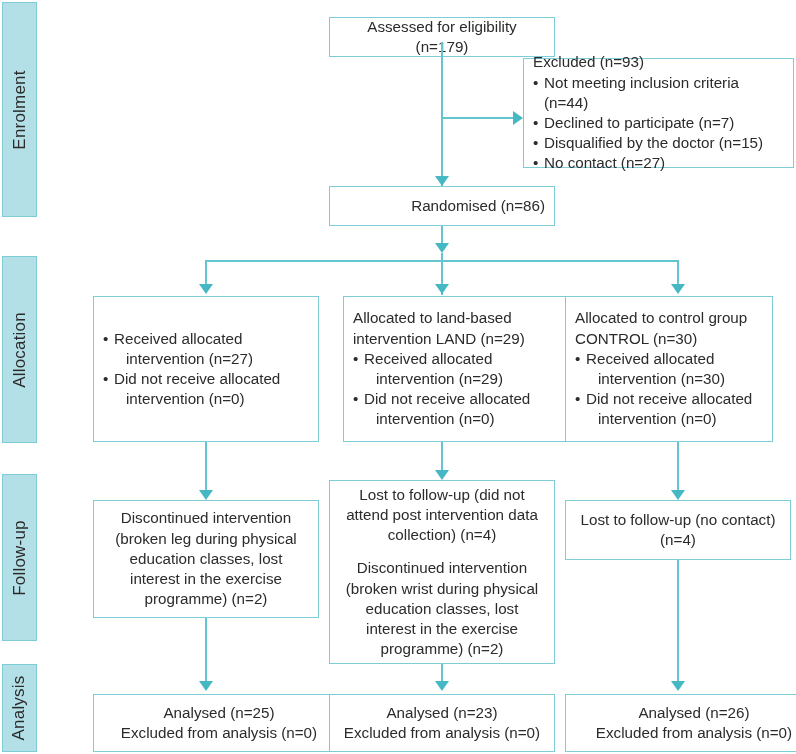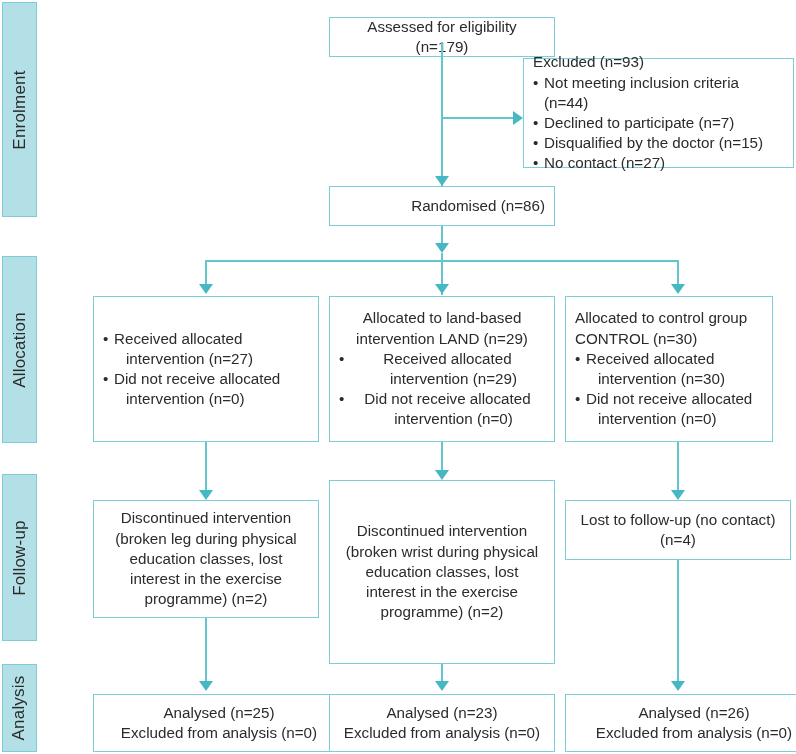--- a/index.html
+++ b/index.html
@@ -158,21 +158,21 @@
         <span class="cont">intervention (n=27)</span>
       </li>
       <li>
         <span class="bullet">•</span>
         <span class="txt">Did not receive allocated</span>
         <span class="cont">intervention (n=0)</span>
       </li>
     </ul>
   </div>
 
-  <div class="box left" style="left:329px; top:296px; width:226px; height:146px;text-align:center;">
+  <div class="box left" style="left:343px; top:296px; width:226px; height:146px;">
     <div>Allocated to land-based intervention LAND (n=29)</div>
     <ul class="blist">
       <li>
         <span class="bullet">•</span>
         <span class="txt">Received allocated</span>
         <span class="cont">intervention (n=29)</span>
       </li>
       <li>
         <span class="bullet">•</span>
         <span class="txt">Did not receive allocated</span>
@@ -204,20 +204,21 @@
   <div class="arrow-down" style="left:435px; top:470px;"></div>
 
   <div class="vline" style="left:677px; top:442px; width:1.6px; height:54px;"></div>
   <div class="arrow-down" style="left:671px; top:490px;"></div>
 
   <div class="box center" style="left:93px; top:500px; width:226px; height:118px;">
     <p>Discontinued intervention (broken leg during physical education classes, lost interest in the exercise programme) (n=2)</p>
   </div>
 
   <div class="box center" style="left:329px; top:480px; width:226px; height:184px;">
+    <p>Lost to follow-up (did not attend post intervention data collection) (n=4)</p>
     <p>Discontinued intervention (broken wrist during physical education classes, lost interest in the exercise programme) (n=2)</p>
   </div>
 
   <div class="box center" style="left:565px; top:500px; width:226px; height:60px;">
     <p>Lost to follow-up (no contact) (n=4)</p>
   </div>
 
   <div class="vline" style="left:205px; top:618px; width:1.6px; height:68px;"></div>
   <div class="arrow-down" style="left:199px; top:681px;"></div>
 

